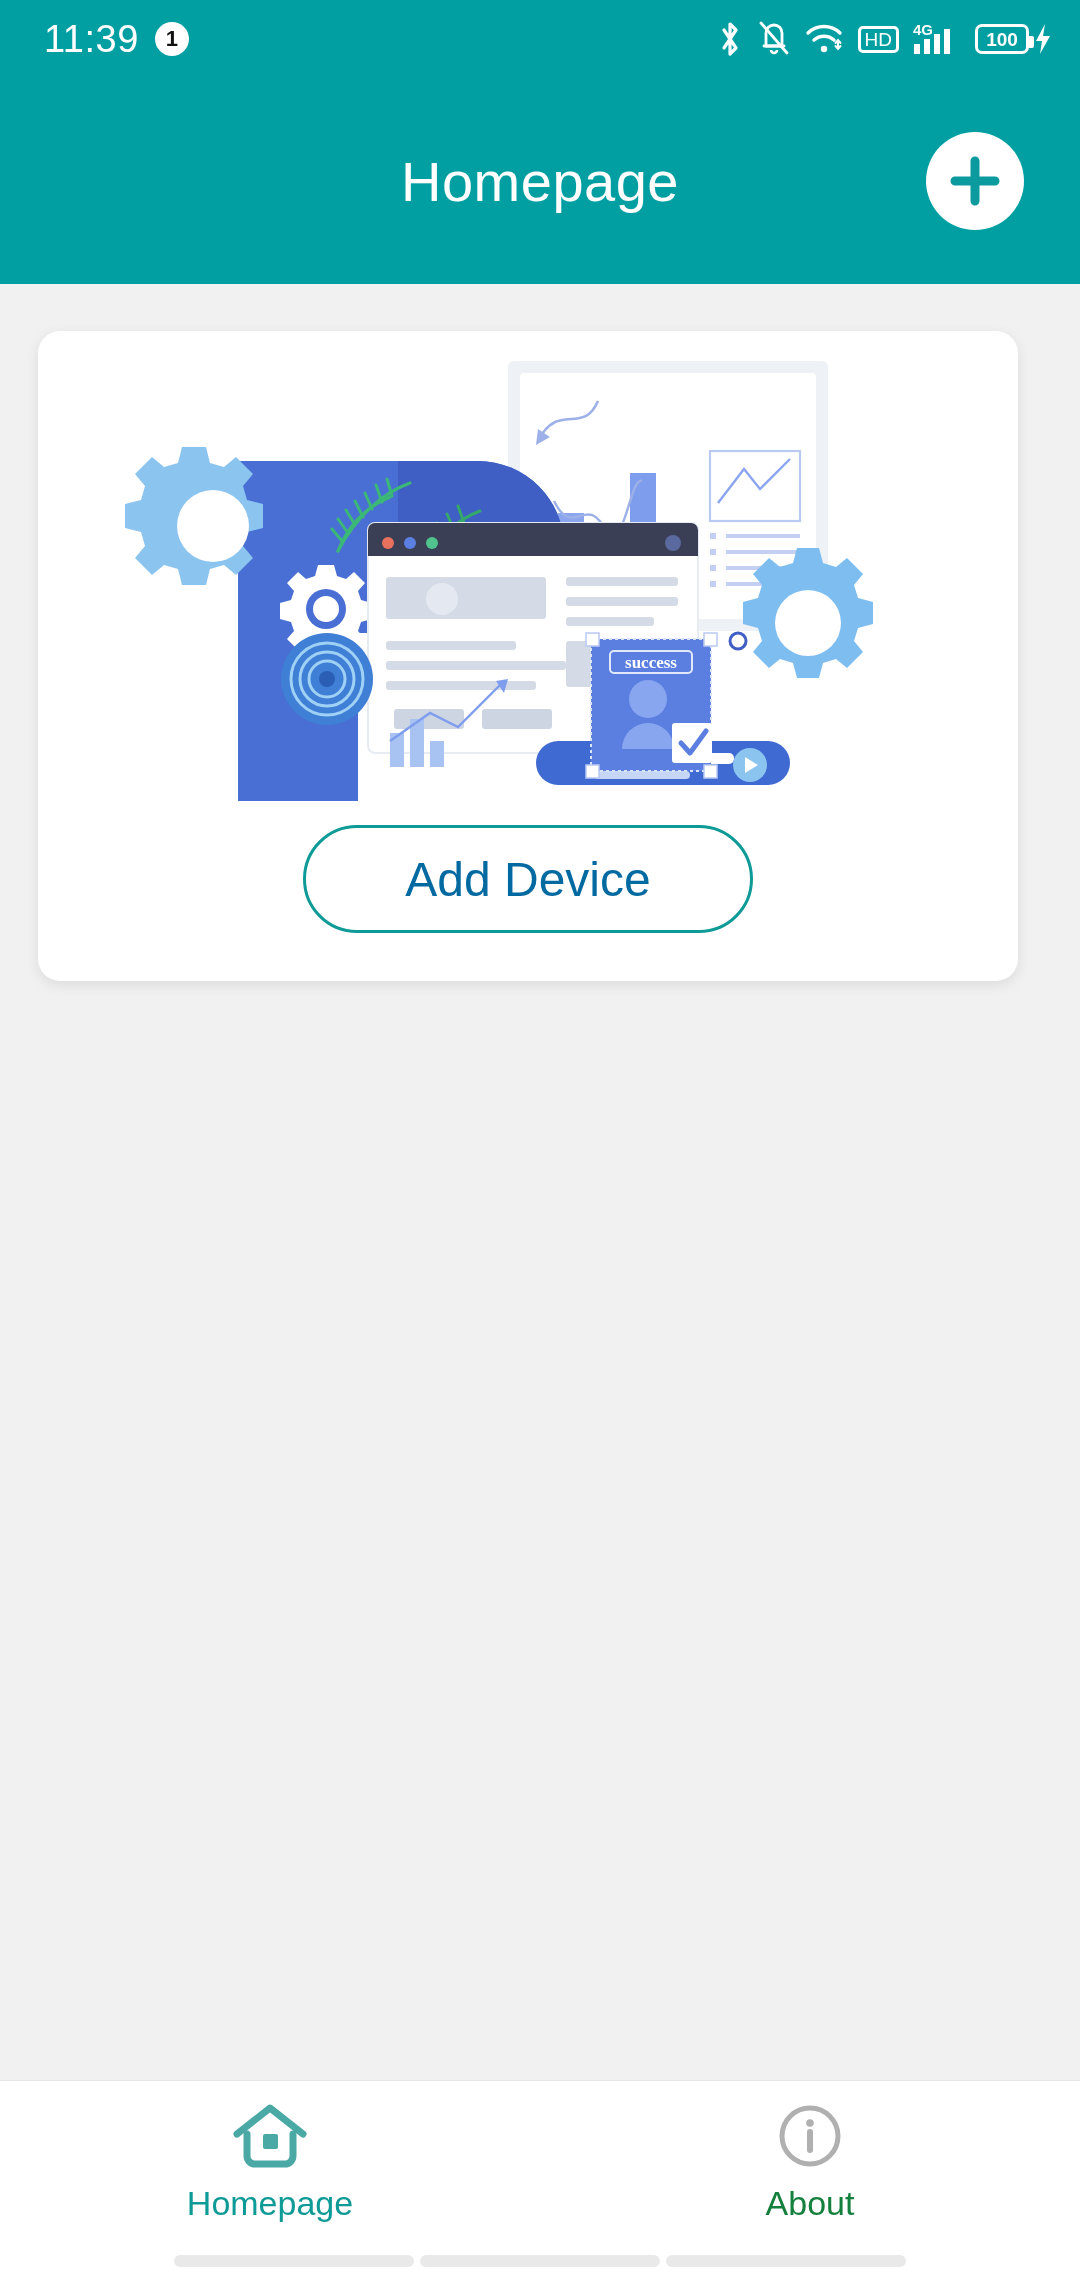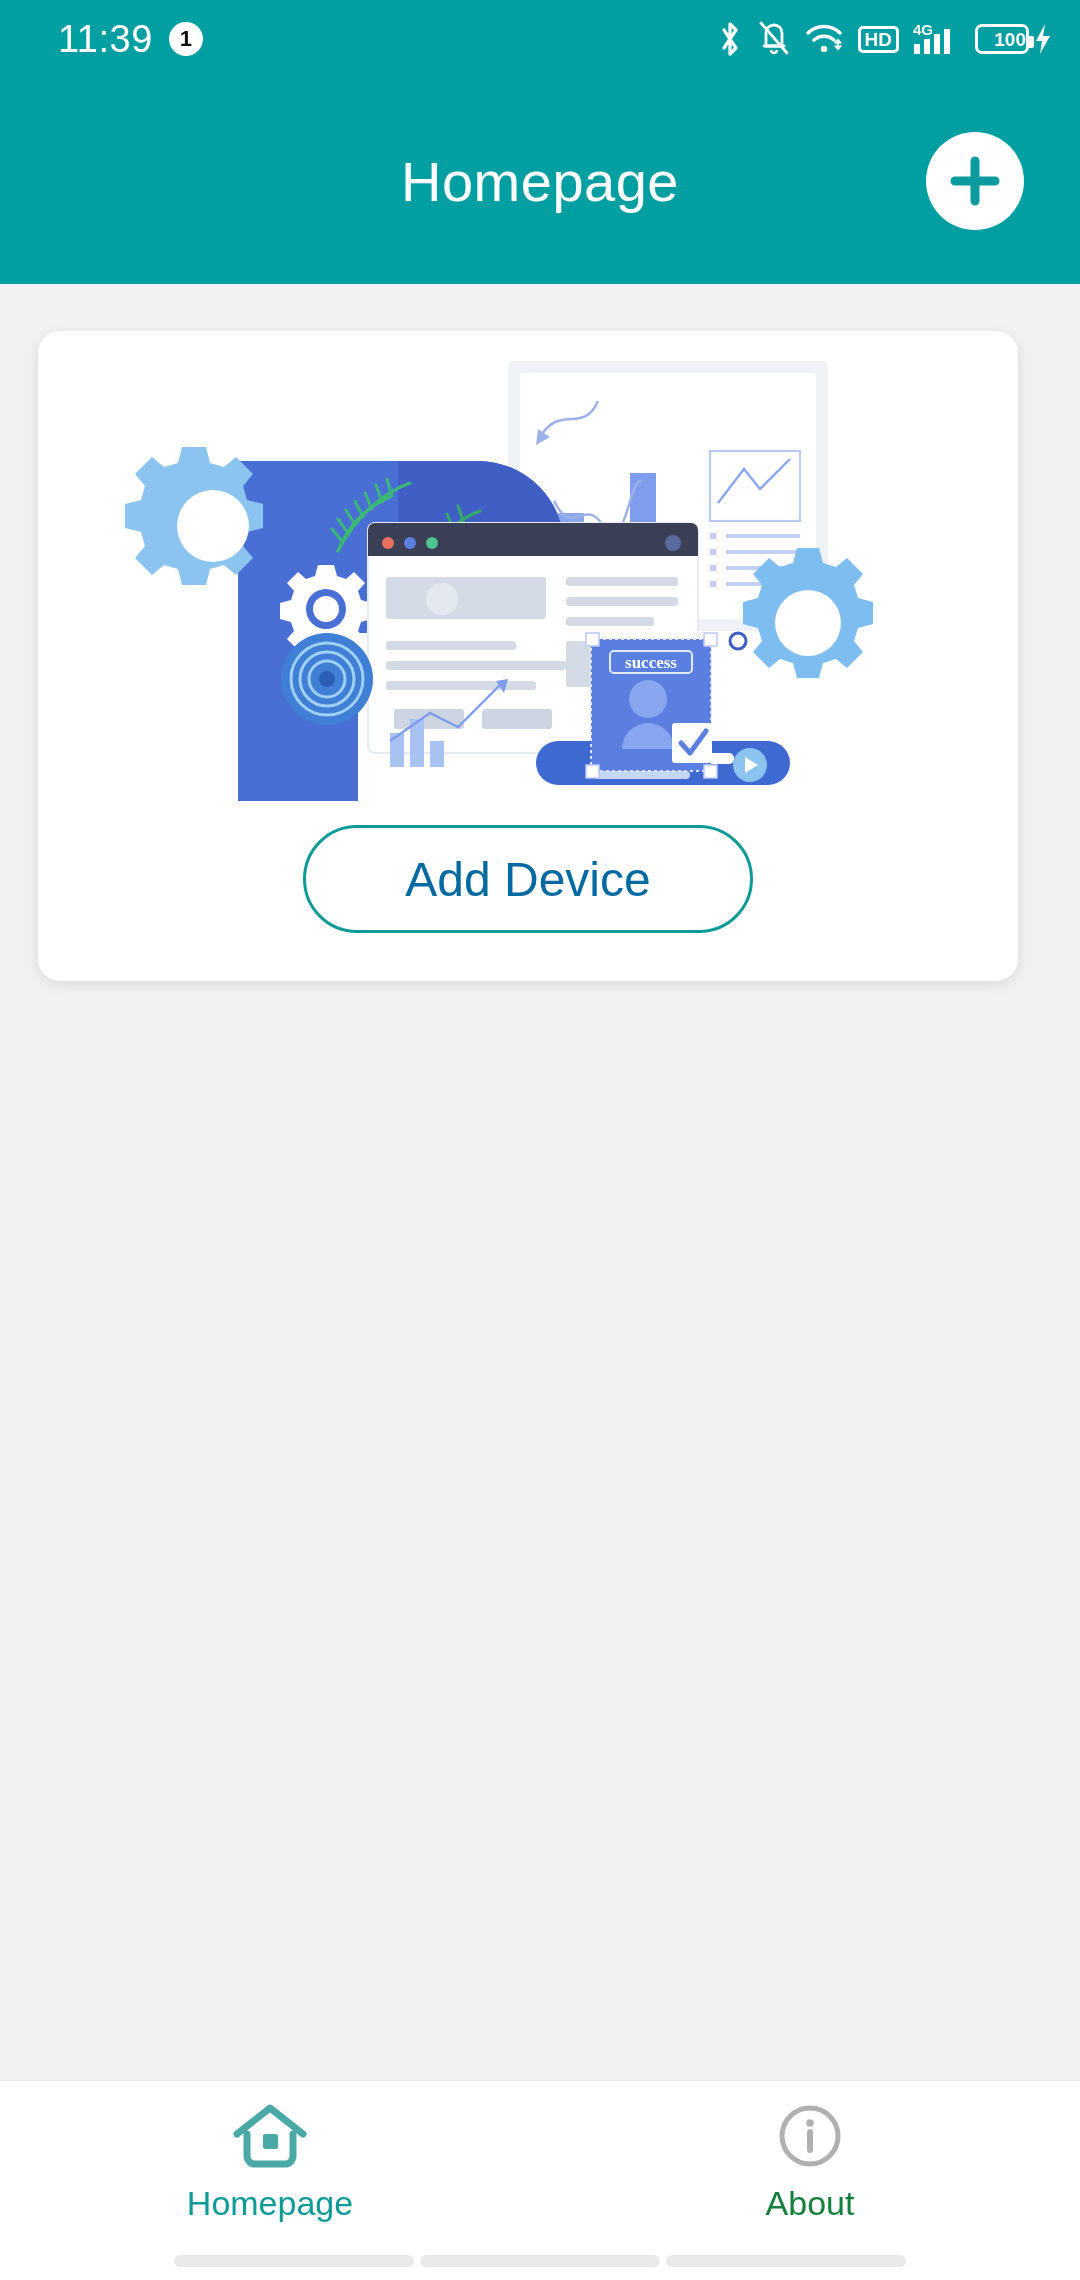--- a/index.html
+++ b/index.html
@@ -10,45 +10,45 @@
     overflow:hidden;
     position:relative;
   }
 
   
   #status-bar {
     position:absolute; top:0; left:0;
     width:1080px; height:78px;
     background:#029fa2;
     display:flex; align-items:center;
-    padding:0 26px 0 58px;
+    padding:0 26px 0 44px;
   }
   #status-left { display:flex; align-items:center; gap:16px; }
   #clock { color:#ffffff; font-size:38px; letter-spacing:0.5px; }
   #notif-badge {
     width:34px; height:34px; border-radius:50%;
     background:#ffffff; color:#111;
     font-size:22px; font-weight:bold;
     display:flex; align-items:center; justify-content:center;
   }
   #status-right {
     margin-left:auto; display:flex; align-items:center; gap:14px;
   }
   .sicon { display:block; }
   #hd-badge {
     border:3px solid #fff; border-radius:5px;
-    color:#fff; font-size:19px; font-weight:bold;
+    color:#fff; font-size:19px; font-weight:normal;
     padding:1px 4px; line-height:1;
     font-family:"Liberation Sans", sans-serif;
   }
   #battery-wrap { display:flex; align-items:center; gap:3px; }
   #battery {
     position:relative; width:54px; height:30px;
     border:3px solid #fff; border-radius:7px;
-    display:flex; align-items:center; justify-content:flex-end;
+    display:flex; align-items:center; justify-content:center;
   }
   #battery::after {
     content:""; position:absolute; right:-8px; top:9px;
     width:5px; height:12px; background:#fff; border-radius:0 2px 2px 0;
   }
   #battery-text { color:#fff; font-size:19px; font-weight:bold; line-height:1; }
 
   
   #app-bar {
     position:absolute; top:78px; left:0;

